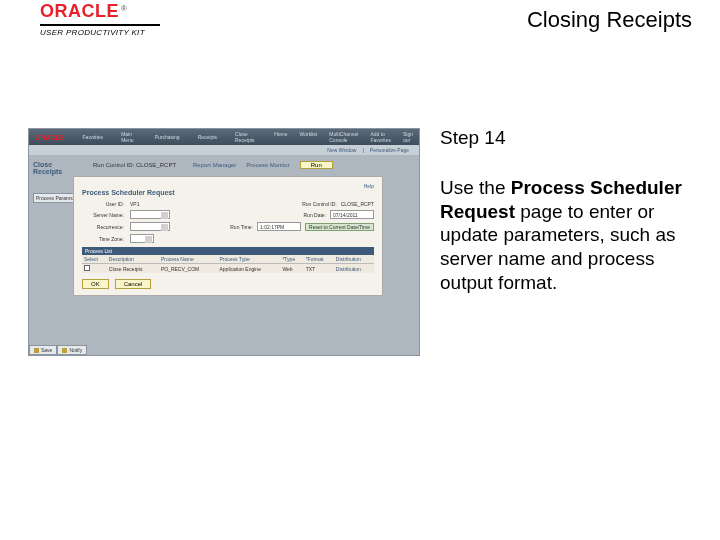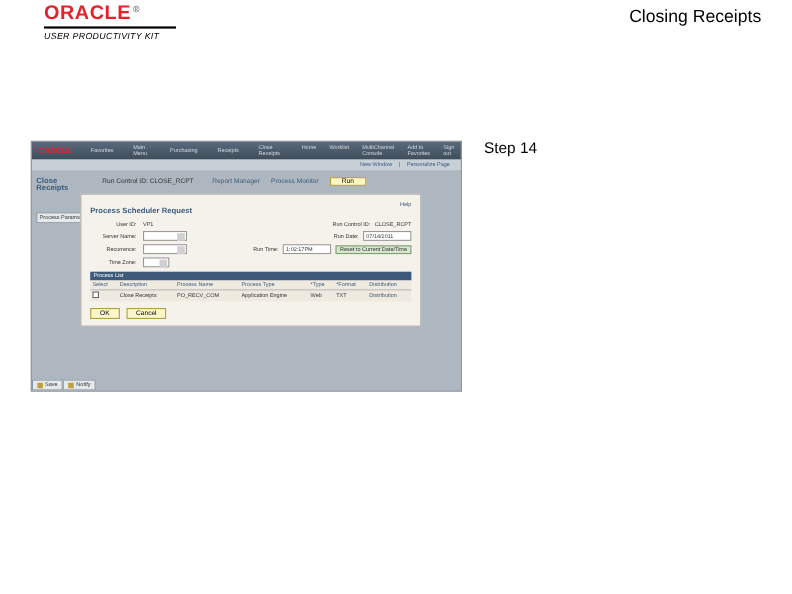--- a/index.html
+++ b/index.html
@@ -20,21 +20,21 @@
   }
   .logo-block { position: absolute; left: 0; top: 0; }
   .logo-text { font-size: 18px; font-weight: bold; color: #e8202a; letter-spacing: 0.5px; font-family: "Arial Black", Arial, sans-serif; }
   .logo-tm { font-size: 8px; color: #555; vertical-align: super; margin-left: 2px; }
   .logo-rule { width: 120px; height: 2px; background: #000; margin-top: 2px; }
   .logo-sub { font-size: 8px; color: #000; letter-spacing: 0.3px; margin-top: 2px; font-style: italic; }
   .title {
     position: absolute;
     right: 0;
     top: 6px;
-    font-size: 16px;
+    font-size: 22px;
   }
   .screenshot {
     position: absolute;
     left: 28px;
     top: 128px;
     width: 392px;
     height: 228px;
     background: #aeb7c0;
     border: 1px solid #8a95a0;
     overflow: hidden;
@@ -99,21 +99,21 @@
   .mbtn { background: #fbf6c7; border: 1px solid #b0a040; padding: 1px 8px; font-size: 6px; }
   .helpline { display: flex; justify-content: flex-end; font-size: 5px; color: #3d5a7a; gap: 4px; }
   .bottom-tabs { position: absolute; bottom: 0; left: 0; display: flex; font-size: 5px; }
   .bt { background: #e6e9ec; border: 1px solid #8a95a0; padding: 1px 4px; color: #333; display: flex; align-items: center; gap: 2px; }
   .bt .sq { width: 5px; height: 5px; background: #bfa03a; display: inline-block; }
   .instructions {
     position: absolute;
     left: 440px;
     top: 126px;
     right: 28px;
-    font-size: 14px;
+    font-size: 19px;
     line-height: 1.25;
     color: #000;
   }
   .step { margin-bottom: 26px; }
   .instr-text b { font-weight: bold; }
 </style>
 </head>
 <body>
 
 <div class="header">
@@ -231,13 +231,16 @@
       </span>
     <span class="bt">
         <span class="sq"></span>
         <span>Notify</span>
       </span>
   </div>
 </div>
 
 <div class="instructions">
   <div class="step">Step 14</div>
+  <div class="instr-text">
+    <span>Use the </span><b>Process Scheduler Request</b><span> page to enter or update parameters, such as server name and process output format.</span>
+  </div>
 </div>
 
 </body></html>

